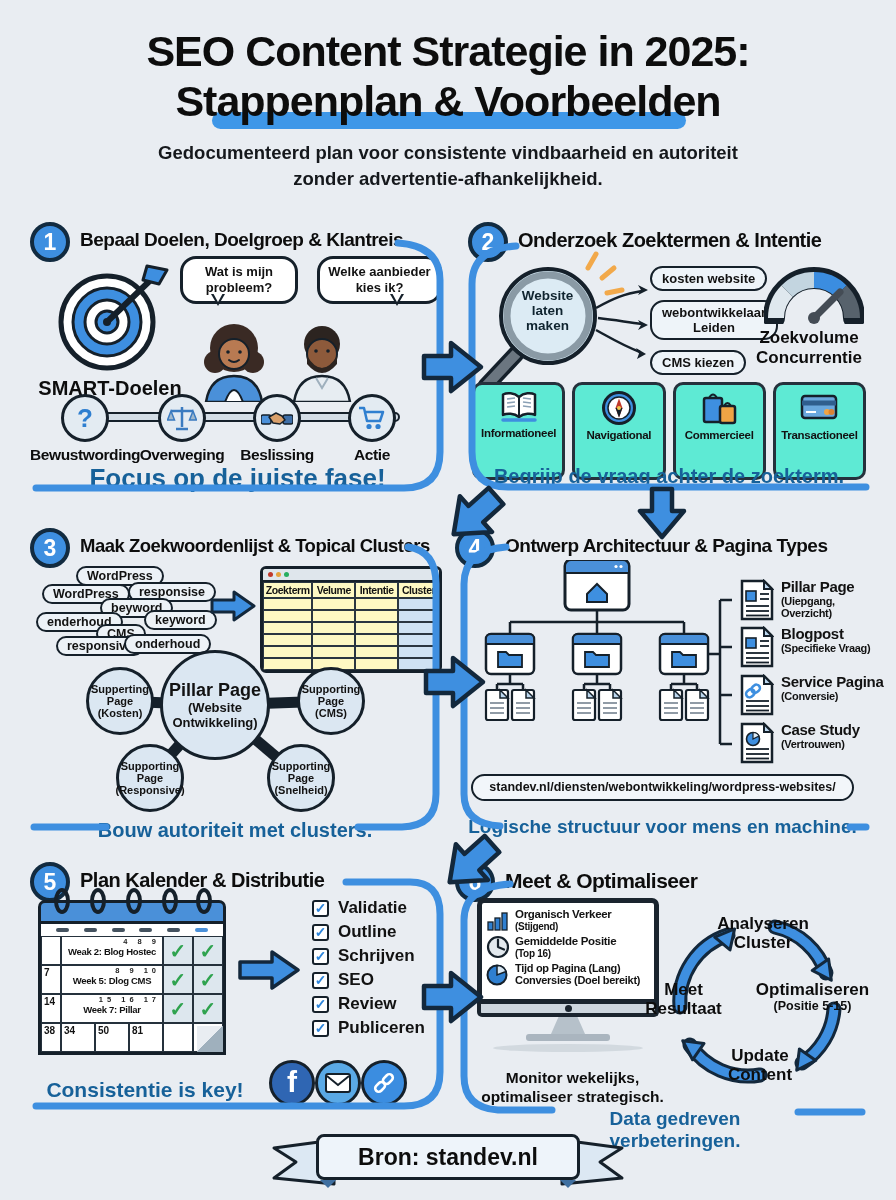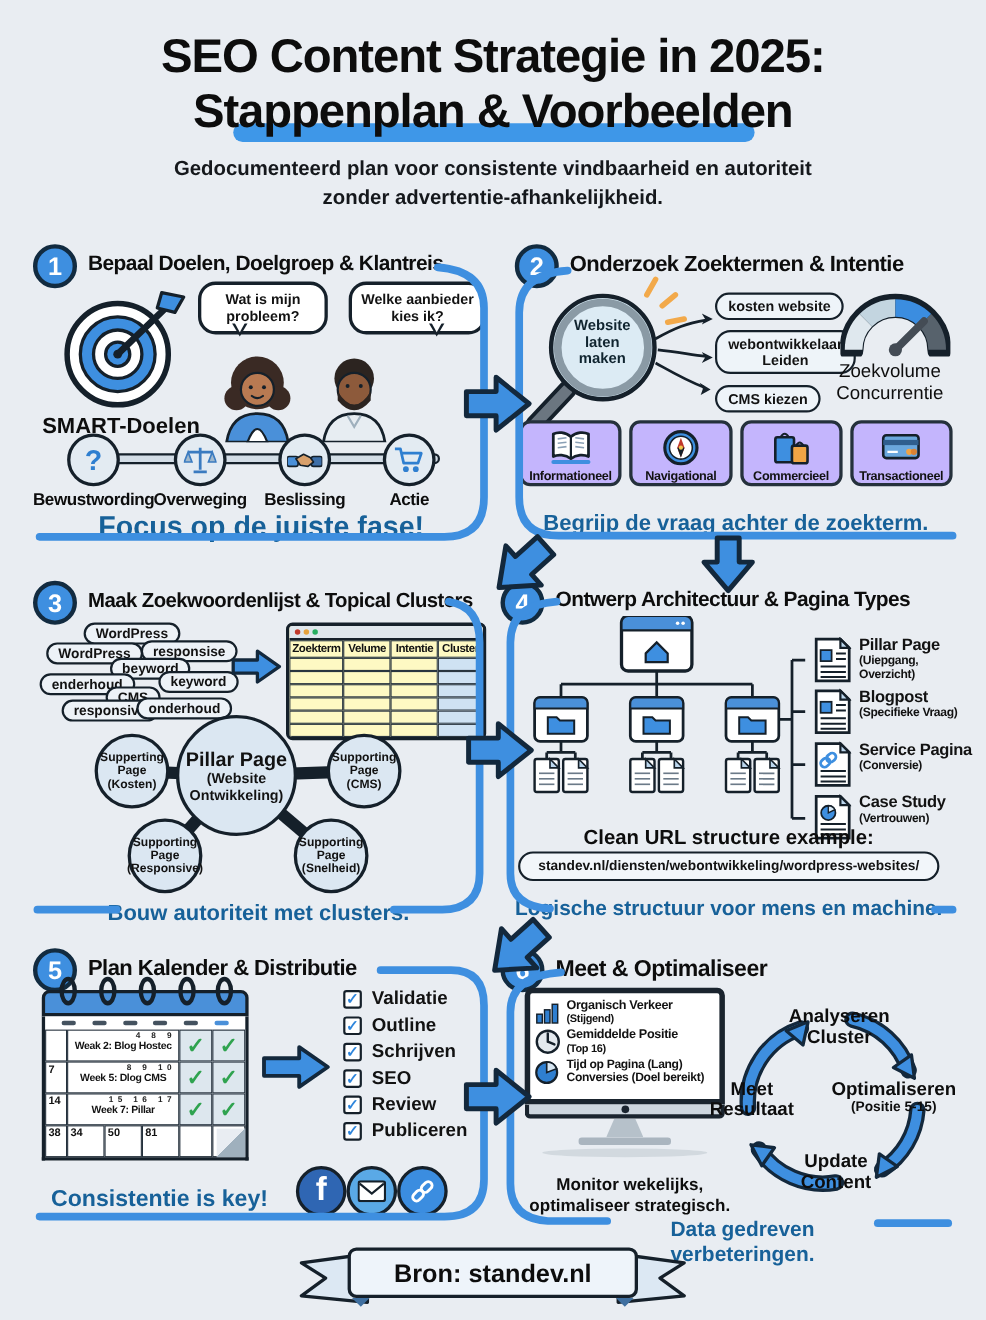--- a/index.html
+++ b/index.html
@@ -71,23 +71,23 @@
   #magnifier-svg { position:absolute; left:8px; top:24px; }
   #magnifier-text { position:absolute; left:42px; top:66px; width:75px; text-align:center;
     font-size:13.5px; font-weight:bold; line-height:15px; color:#10242f; }
   .pill { position:absolute; background:#eef4f9; border:2.5px solid #15202a; border-radius:14px;
     font-size:13px; font-weight:bold; text-align:center; padding:3px 10px; line-height:15px; white-space:nowrap; }
   #pill0 { left:182px; top:44px; }
   #pill1 { left:182px; top:78px; white-space:pre-line; }
   #pill2 { left:182px; top:128px; }
   #gauge-svg { position:absolute; left:296px; top:38px; }
   #gauge-label { position:absolute; left:281px; top:106px; width:120px; text-align:center;
-    font-size:17px; font-weight:normal; line-height:20px; color:#0d0d0d; }
+    font-size:17px; font-weight:bold; line-height:20px; color:#0d0d0d; }
   #intent-row { position:absolute; left:4px; top:160px; width:394px; display:flex; gap:7px; }
-  .intent-card { flex:1; height:60px; background:#c4b5fd; border:3px solid #25313c; border-radius:10px;
+  .intent-card { flex:1; height:98px; background:#5eead4; border:3px solid #25313c; border-radius:10px;
     display:flex; flex-direction:column; align-items:center; justify-content:flex-start; padding-top:5px; }
   .intent-label { font-size:11.5px; font-weight:bold; margin-top:3px; letter-spacing:-0.3px; }
   #sec2 .slogan { left:0; top:243px; width:100%; font-size:20px; }
 
   
   .chip { position:absolute; background:#edf2f7; border:2.5px solid #15202a; border-radius:12px;
     font-size:12.5px; font-weight:bold; padding:1px 9px; white-space:nowrap; }
   .chip0 { left:46px;  top:38px; } .chip1 { left:98px;  top:54px; }
   .chip2 { left:12px;  top:56px; } .chip3 { left:70px;  top:70px; }
   .chip4 { left:6px;   top:84px; } .chip5 { left:114px; top:82px; }
@@ -631,21 +631,20 @@
           <line x1="6" y1="32" x2="29" y2="32"></line>
           <line x1="6" y1="36.5" x2="29" y2="36.5"></line>
         </g>
     </svg>
     <div class="pt-text">
       <div class="pt-title">Case Study</div>
       <div class="pt-sub">(Vertrouwen)</div>
     </div>
   </div>
 
-  <div id="url-caption">Clean URL structure example:</div>
   <div id="url-pill">standev.nl/diensten/webontwikkeling/wordpress-websites/</div>
   <div class="slogan">Logische structuur voor mens en machine.</div>
 </div>
 
 <div id="sec5" class="section">
   <div class="badge">5</div>
   <div class="sec-title">Plan Kalender &amp; Distributie</div>
 
   <div id="calendar">
     <div class="spiral" style="left:16px"></div>

